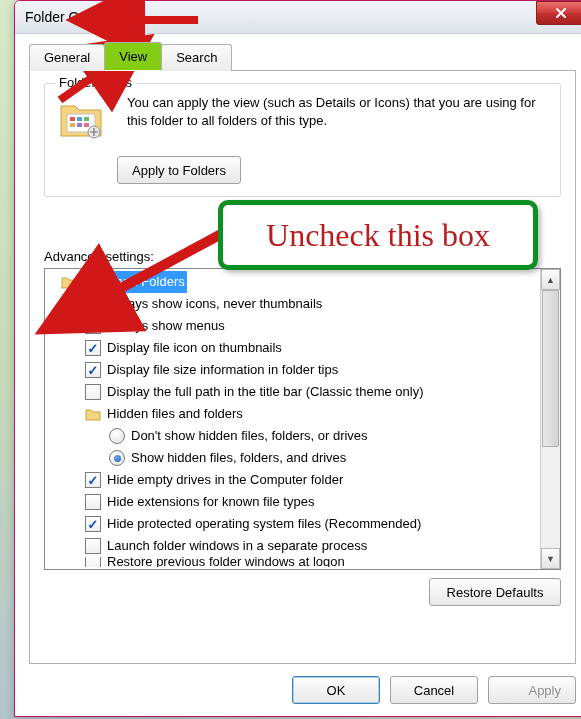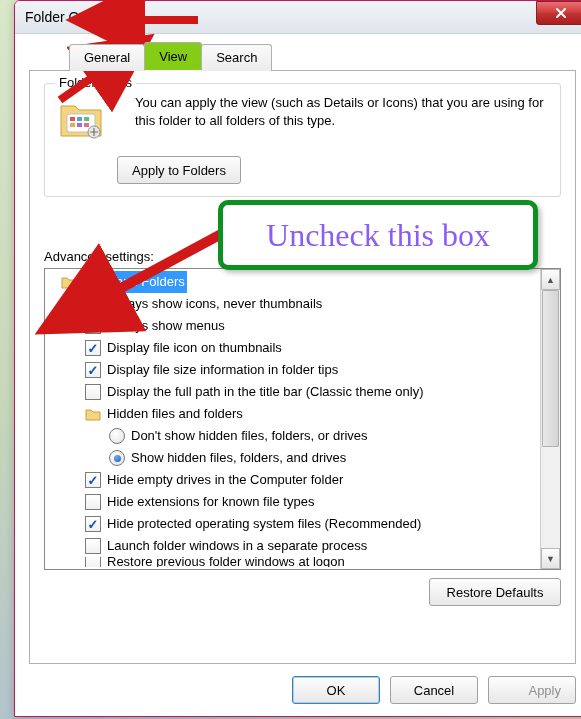--- a/index.html
+++ b/index.html
@@ -61,21 +61,20 @@
       padding: 10px 14px 12px 14px;
       display: flex;
       flex-direction: column;
       background: #fff;
     }
     .tabs {
       display: flex;
       position: relative;
       z-index: 2;
       margin-bottom: -1px;
-      margin-left: 40px;
     }
     .tab {
       padding: 5px 14px;
       border: 1px solid #b0b0b0;
       background: linear-gradient(to bottom, #fafafa, #ececec);
       border-bottom: none;
       border-radius: 3px 3px 0 0;
       margin-right: -1px;
       cursor: pointer;
       font-size: 13px;
@@ -106,21 +105,21 @@
     .group-title {
       position: absolute;
       top: -9px;
       left: 10px;
       background: #fff;
       padding: 0 4px;
       font-size: 13px;
     }
     .folder-views-row {
       display: flex;
-      gap: 30px;
+      gap: 22px;
     }
     .folder-icon {
       width: 48px;
       height: 48px;
       flex-shrink: 0;
       position: relative;
     }
     .folder-icon svg { width: 48px; height: 48px; }
     .folder-text {
       font-size: 13px;
@@ -276,21 +275,21 @@
       border-radius: 10px;
       box-shadow: 3px 3px 5px rgba(0,0,0,0.25);
       display:flex;
       align-items:center;
       justify-content:center;
       z-index: 50;
     }
     .callout-text {
       font-family: "Times New Roman", serif;
       font-size: 32px;
-      color: #8b5cf6;
+      color: #b91c1c;
     }
   </style>
 </head>
 <body>
 
 <div class="window">
   <div class="titlebar">
     <span class="titlebar-title">Folder Options</span>
     <span class="titlebar-spacer"></span>
     <div class="close-btn">

